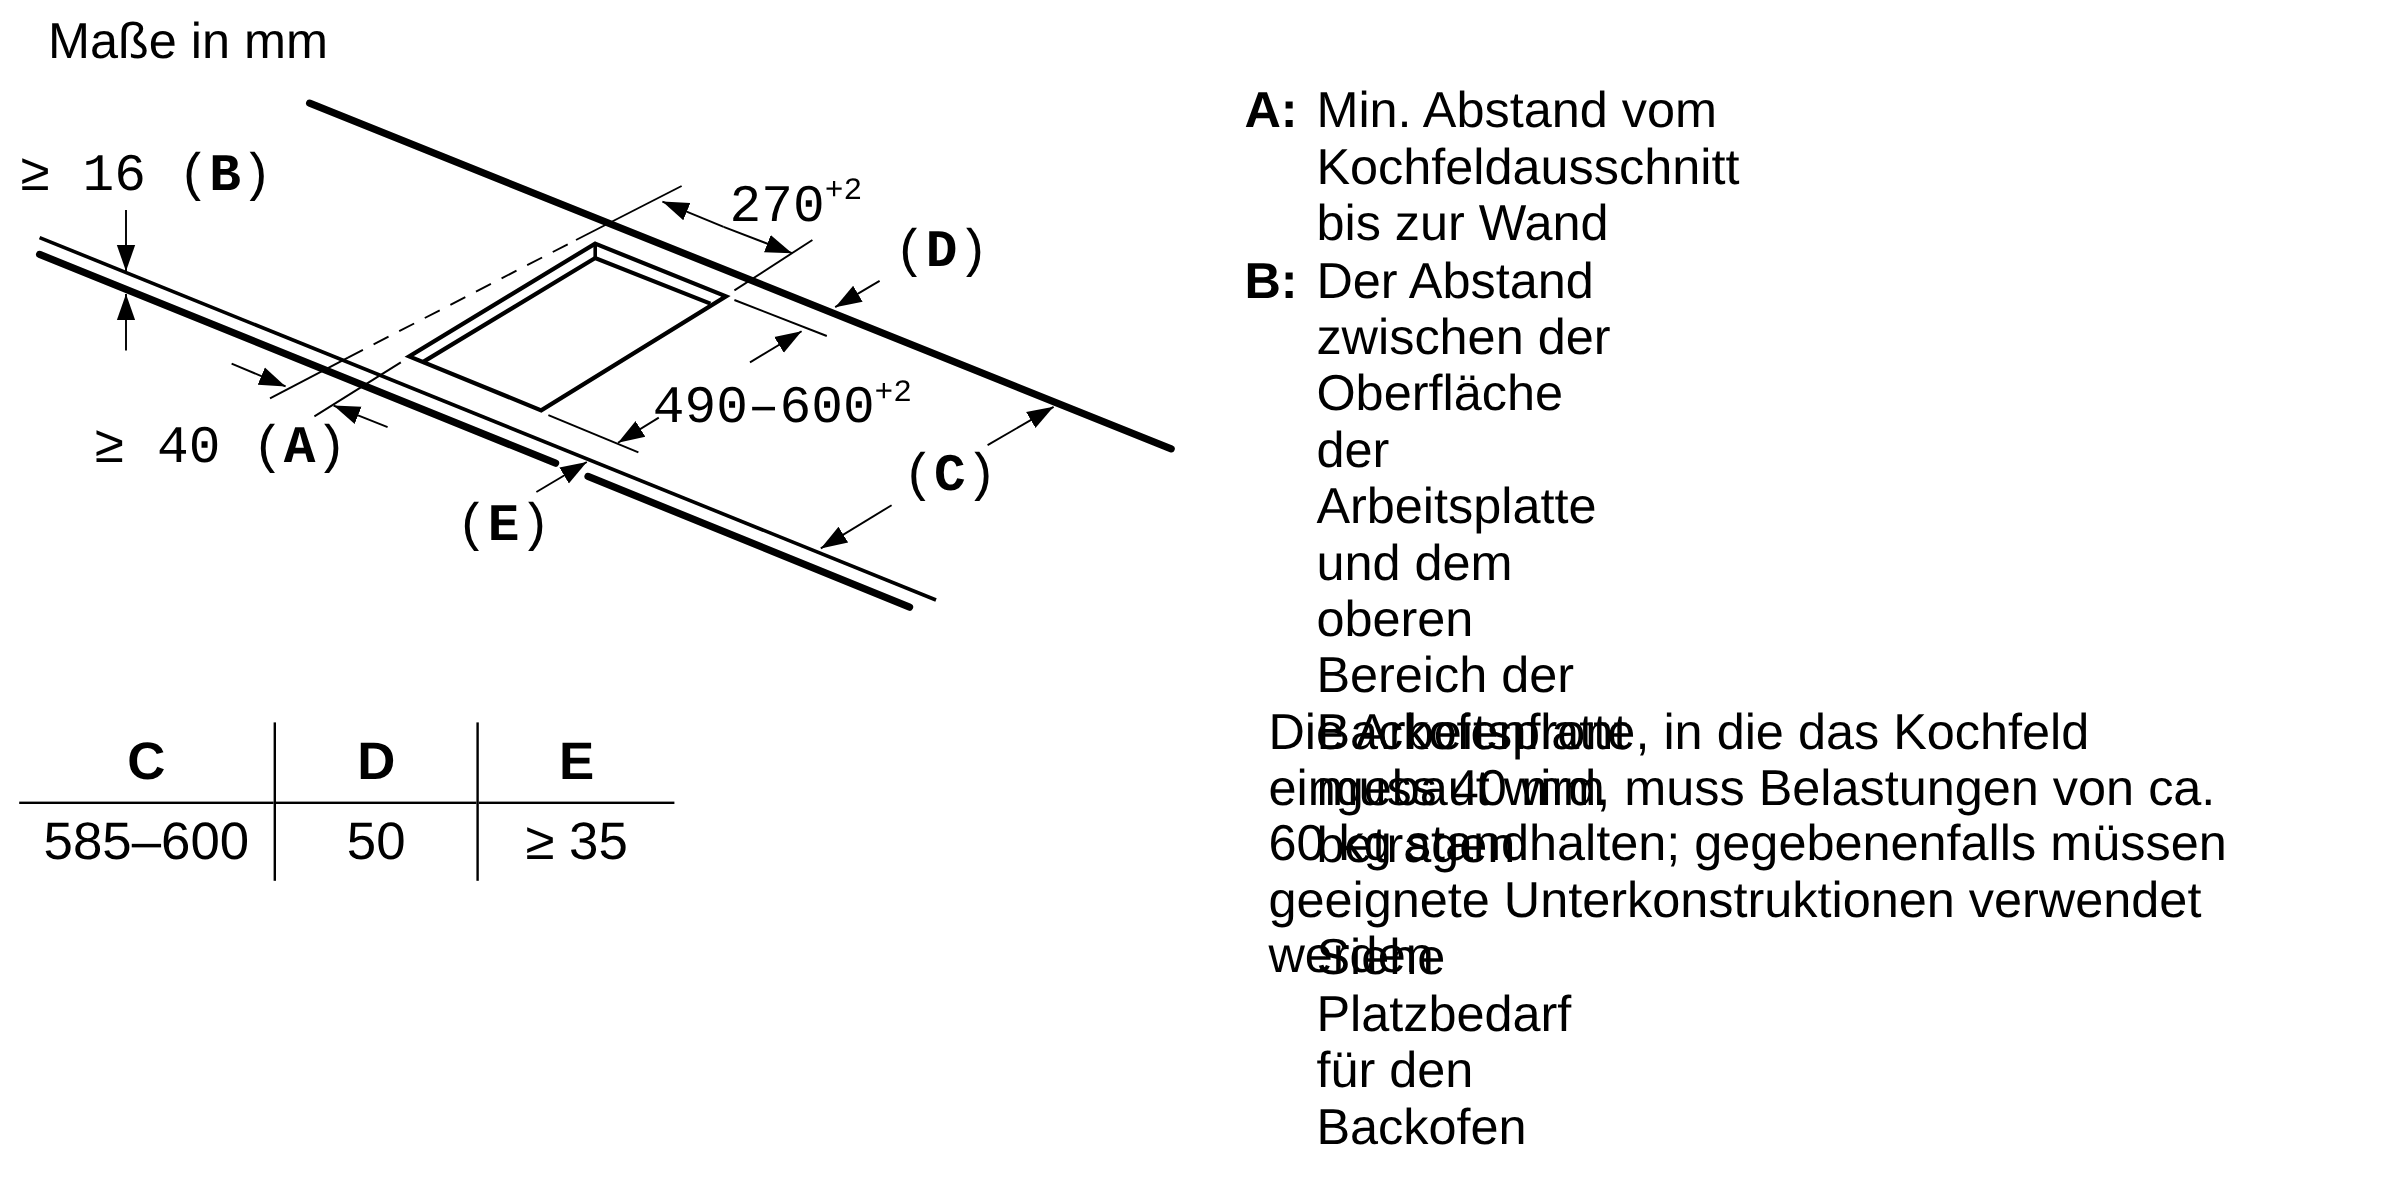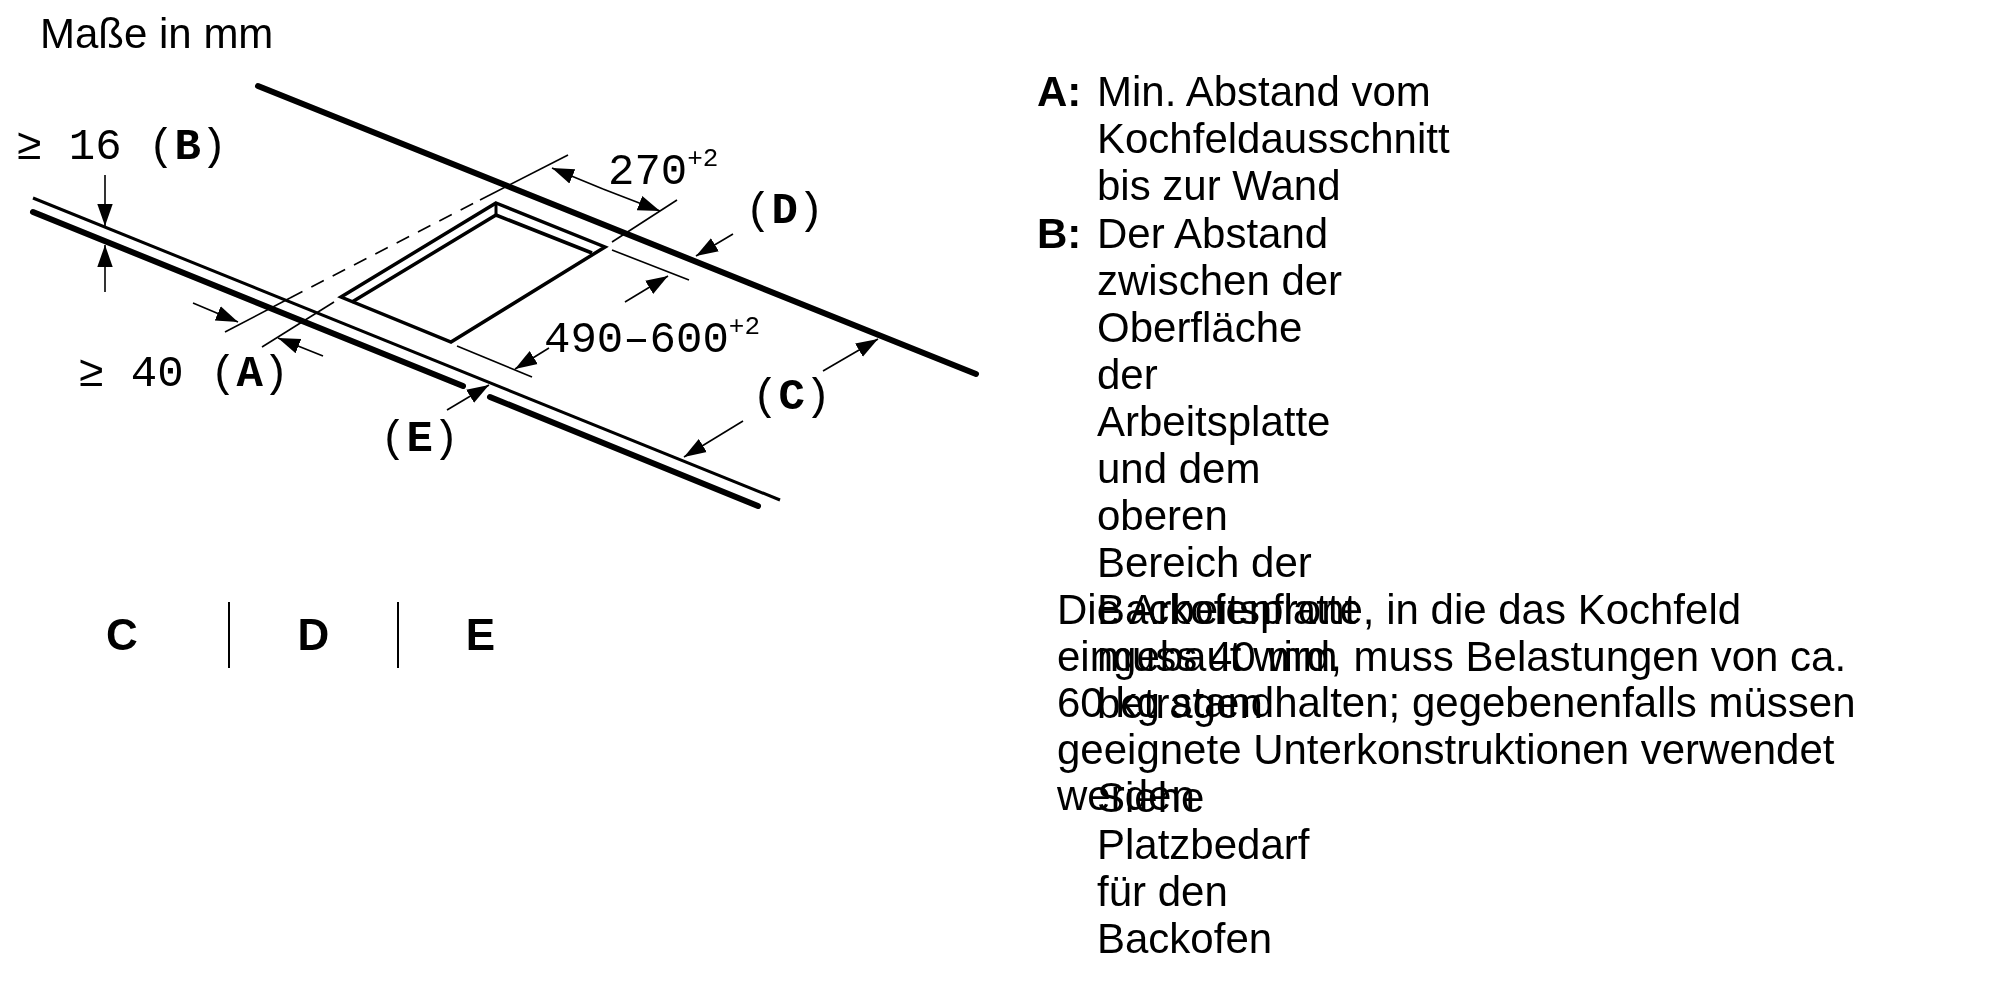--- a/index.html
+++ b/index.html
@@ -105,20 +105,25 @@
   <span>(</span><b>E</b><span>)</span>
 </div>
 
 <table class="dims">
   <tbody>
       <tr>
     <th class="c1">C</th>
     <th class="c2 bl">D</th>
     <th class="c3 bl">E</th>
   </tr>
+  <tr class="r1">
+    <td class="c1">585–600</td>
+    <td class="c2 bl">50</td>
+    <td class="c3 bl">≥ 35</td>
+  </tr>
 </tbody>
   </table>
 
 <div class="abs legend" style="top:68px;">
   <span class="key">A:</span>
   <span class="txt">Min. Abstand vom Kochfeldausschnitt
 bis zur Wand</span>
 </div>
 
 <div class="abs legend" style="top:210px;">

